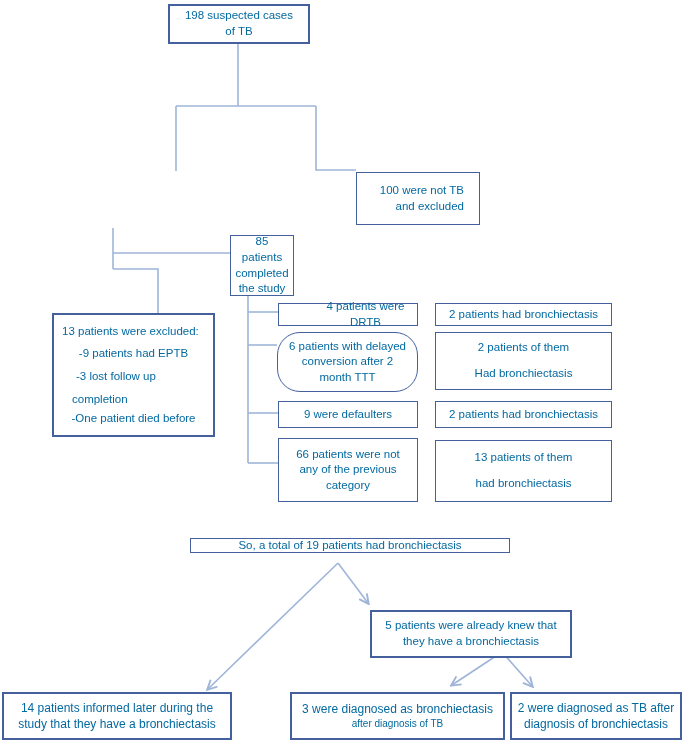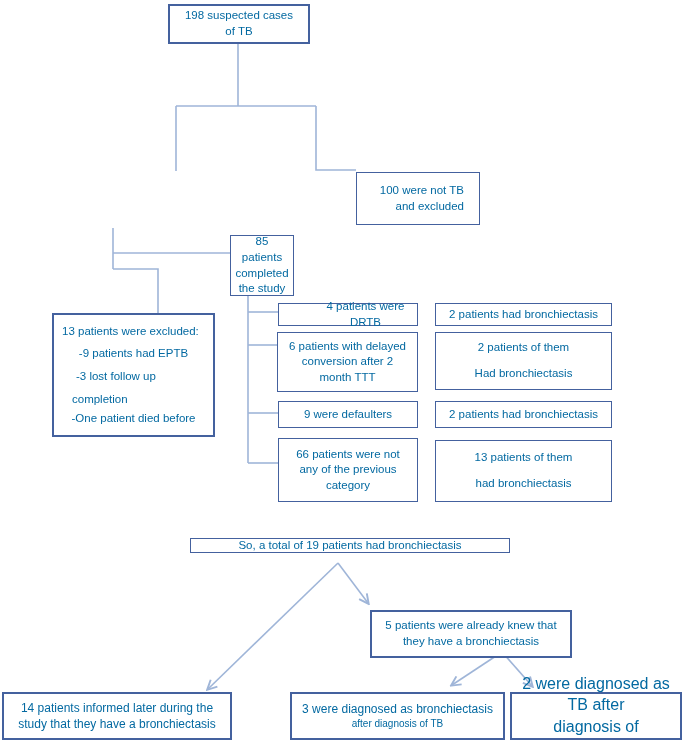--- a/index.html
+++ b/index.html
@@ -32,35 +32,35 @@
   #box-had-tb{left:104px;top:171px;width:128px;height:57px;}
   #box-not-tb{left:356px;top:172px;width:124px;height:53px;align-items:flex-end;text-align:right;padding-right:15px;}
   #box-completed{left:230px;top:235px;width:64px;height:61px;}
   #box-excluded{left:52px;top:313px;width:163px;height:124px;align-items:stretch;text-align:left;padding:6px 8px;}
   #box-excluded .line{margin:3.5px 0;}
   #box-excluded .line:nth-child(2){text-align:center;}
   #box-excluded .line:nth-child(3){padding-left:14px;}
   #box-excluded .line:nth-child(4){padding-left:10px;}
   #box-excluded .line:nth-child(5){text-align:center;margin-top:0;}
   #box-drtb{left:278px;top:303px;width:140px;height:23px;padding-left:39px;}
-  #box-delayed{left:277px;top:332px;width:141px;height:60px;}
+  #box-delayed{left:277px;top:332px;width:141px;height:60px;border-radius:23px;}
   #box-defaulters{left:278px;top:401px;width:140px;height:27px;}
   #box-other{left:278px;top:438px;width:140px;height:64px;}
   #box-bronch-drtb{left:435px;top:303px;width:177px;height:23px;}
   #box-bronch-delayed{left:435px;top:332px;width:177px;height:58px;}
   #box-bronch-delayed .line{margin:5px 0;}
   #box-bronch-defaulters{left:435px;top:401px;width:177px;height:27px;}
   #box-bronch-other{left:435px;top:440px;width:177px;height:62px;}
   #box-bronch-other .line{margin:5px 0;}
   #box-total{left:190px;top:538px;width:320px;height:15px;}
   #box-knew{left:370px;top:610px;width:202px;height:48px;}
   #box-informed-later{left:2px;top:692px;width:230px;height:48px;font-size:12px;}
   #box-diag-bronch{left:290px;top:692px;width:215px;height:48px;font-size:12px;}
   #box-diag-bronch .line:nth-child(2){font-size:10px;}
-  #box-diag-tb{left:510px;top:692px;width:172px;height:48px;font-size:16px;}
+  #box-diag-tb{left:510px;top:692px;width:172px;height:48px;font-size:12px;}
 
   #connectors{position:absolute;left:0;top:0;width:685px;height:742px;pointer-events:none;}
   #connectors path{stroke:#9FB5D8;stroke-width:1.6;fill:none;}
 </style>
 </head>
 <body>
 
 <div id="stage">
 
   <svg id="connectors" viewBox="0 0 685 742" xmlns="http://www.w3.org/2000/svg">

